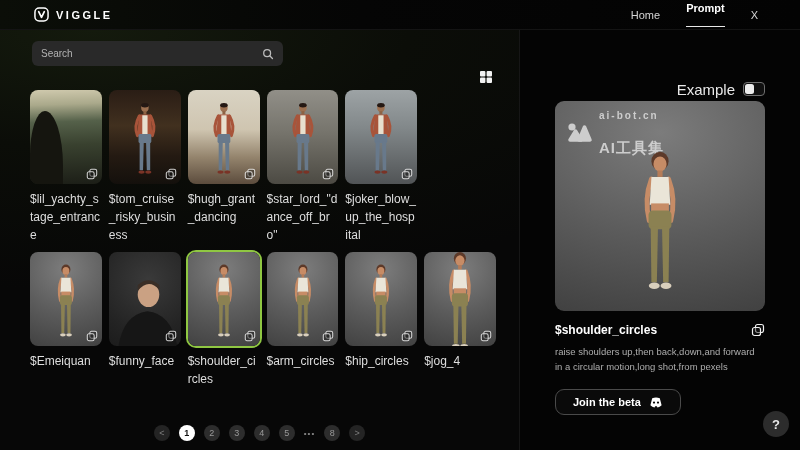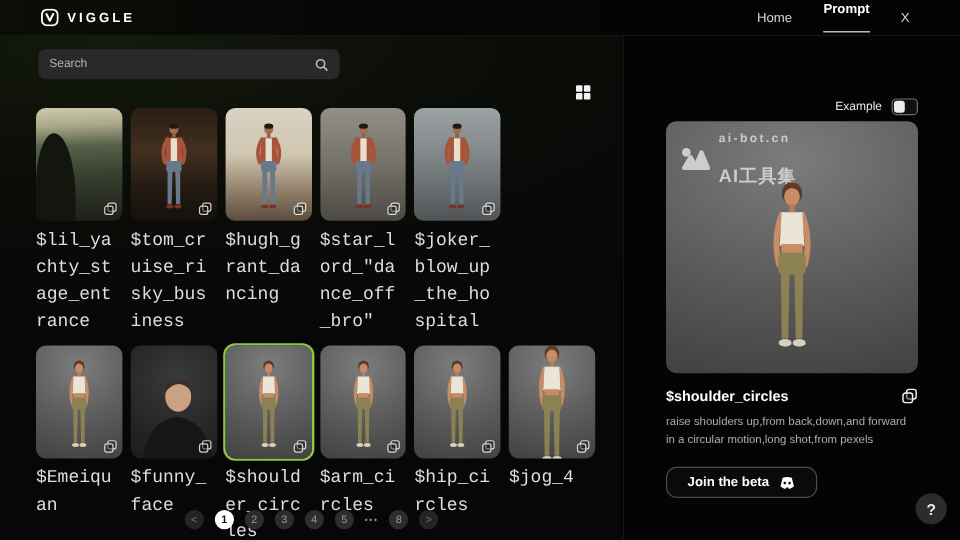--- a/index.html
+++ b/index.html
@@ -30,21 +30,21 @@
   
   .gallery { margin:4px 0 0 30px; width:466px; }
   .grid-row { display:grid; grid-template-columns:repeat(6,1fr); gap:7px; margin-bottom:8px; }
   .card { cursor:pointer; }
   .thumb { height:94px; border-radius:8px; position:relative; overflow:hidden; background:#333; }
   .thumb.selected { box-shadow:0 0 0 2px #8fc742; }
   .fig { position:absolute; left:0; bottom:0; width:100%; height:88%; }
   .fig.close { height:118%; bottom:-16%; }
   .fig.full { height:100%; }
   .copy-badge { position:absolute; right:4px; bottom:4px; width:12px; height:12px; opacity:.85; }
-  .card-label { margin-top:6px; font-size:15px; line-height:1.5; color:#dedede; word-break:break-all;font-family:Liberation Mono, monospace; }
+  .card-label { margin-top:6px; font-size:12px; line-height:1.5; color:#dedede; word-break:break-all; }
 
   
   .t1 { background:linear-gradient(178deg,#cfc9ad 0%,#aaa98b 16%,#55614a 34%,#39412f 58%,#1c1e17 100%); }
   .t1::after { content:""; position:absolute; left:0; bottom:0; width:46%; height:78%; background:#15150f; border-radius:45% 55% 0 0/60% 75% 0 0; }
   .t2 { background:linear-gradient(180deg,#2a1d15 0%,#41301f 38%,#241a12 70%,#14100c 100%); }
   .t3 { background:linear-gradient(180deg,#d9d3c3 0%,#cfc5b0 42%,#93836c 72%,#5c4c3d 100%); }
   .t4 { background:linear-gradient(180deg,#918f88 0%,#76746c 45%,#4c4a43 100%); }
   .t5 { background:linear-gradient(180deg,#161f19 0%,#273529 50%,#10140e 100%); }
   .t6 { background:linear-gradient(180deg,#9da3a5 0%,#82888a 40%,#515456 100%); }
   .t-woman { background:radial-gradient(130% 95% at 50% 18%,#7d7d7d 0%,#5d5d5d 48%,#3e3e3e 100%); }
@@ -52,21 +52,21 @@
 
   
   .pagination { position:absolute; left:0; bottom:9px; width:100%; display:flex; justify-content:center; align-items:center; gap:9px; }
   .page { width:16px; height:16px; border-radius:50%; background:#2d2d2d; color:#9a9a9a; font-size:9px; display:flex; align-items:center; justify-content:center; cursor:pointer; }
   .page.nav-btn { background:#242424; color:#7d7d7d; }
   .page.active { background:#fff; color:#111; font-weight:bold; }
   .page.ellipsis { background:transparent; color:#888; width:auto; letter-spacing:1px; font-size:8px; cursor:default; }
 
   
   .example-row { margin-top:52px; display:flex; justify-content:flex-end; align-items:center; gap:8px; height:14px; }
-  .example-label { color:#e8e8e8; font-size:10px; }
+  .example-label { color:#e8e8e8; font-size:15px; }
   .toggle { width:22px; height:14px; border-radius:4px; background:#101010; border:1px solid #6e6e6e; display:flex; align-items:center; padding:1px; cursor:pointer; }
   .toggle-knob { width:9px; height:10px; border-radius:2.5px; background:#ececec; }
 
   .preview-card { margin-top:5px; width:210px; height:210px; border-radius:9px; position:relative; overflow:hidden;
                   background:radial-gradient(140% 100% at 50% 15%,#7c7c7c 0%,#5b5b5b 50%,#3c3c3c 100%); }
   .watermark { position:absolute; top:9px; left:11px; display:flex; align-items:center; gap:6px; }
   .wm-text { display:flex; flex-direction:column; line-height:1.15;gap:17px; }
   .wm-line1 { color:#cdcdcd; font-size:10px; font-weight:bold; letter-spacing:2px; }
   .wm-line2 { color:#cdcdcd; font-size:15px; font-weight:bold; letter-spacing:1px; }
   .preview-fig { position:absolute; left:0; bottom:5px; width:100%; height:75%; }
@@ -331,21 +331,21 @@
         </svg>
     </div>
 
     <div class="title-row">
       <span class="preview-title">$shoulder_circles</span>
       <svg class="title-copy" viewBox="0 0 14 14">
           <use href="#icon-copy"></use>
         </svg>
     </div>
 
-    <div class="preview-desc">raise shoulders up,from back,down,and forward in a circular motion,long shot,from pexels</div>
+    <div class="preview-desc">raise shoulders up,then back,down,and forward in a circular motion,long shot,from pexels</div>
 
     <div class="join-row">
       <button class="join-btn">
         <span>Join the beta</span>
         <svg width="14" height="11" viewBox="0 0 14 11">
           <path d="M3.2,1.2 C5.6,0.2 8.4,0.2 10.8,1.2 L12.6,8.2 C10.9,9.9 9.2,10.4 8.4,10.4 L7.9,9.2 C7.3,9.3 6.7,9.3 6.1,9.2 L5.6,10.4 C4.8,10.4 3.1,9.9 1.4,8.2 Z" fill="#fff"></path>
           <circle cx="5" cy="5.6" r="1.1" fill="#0a0a0a"></circle>
           <circle cx="9" cy="5.6" r="1.1" fill="#0a0a0a"></circle>
         </svg>
       </button>

